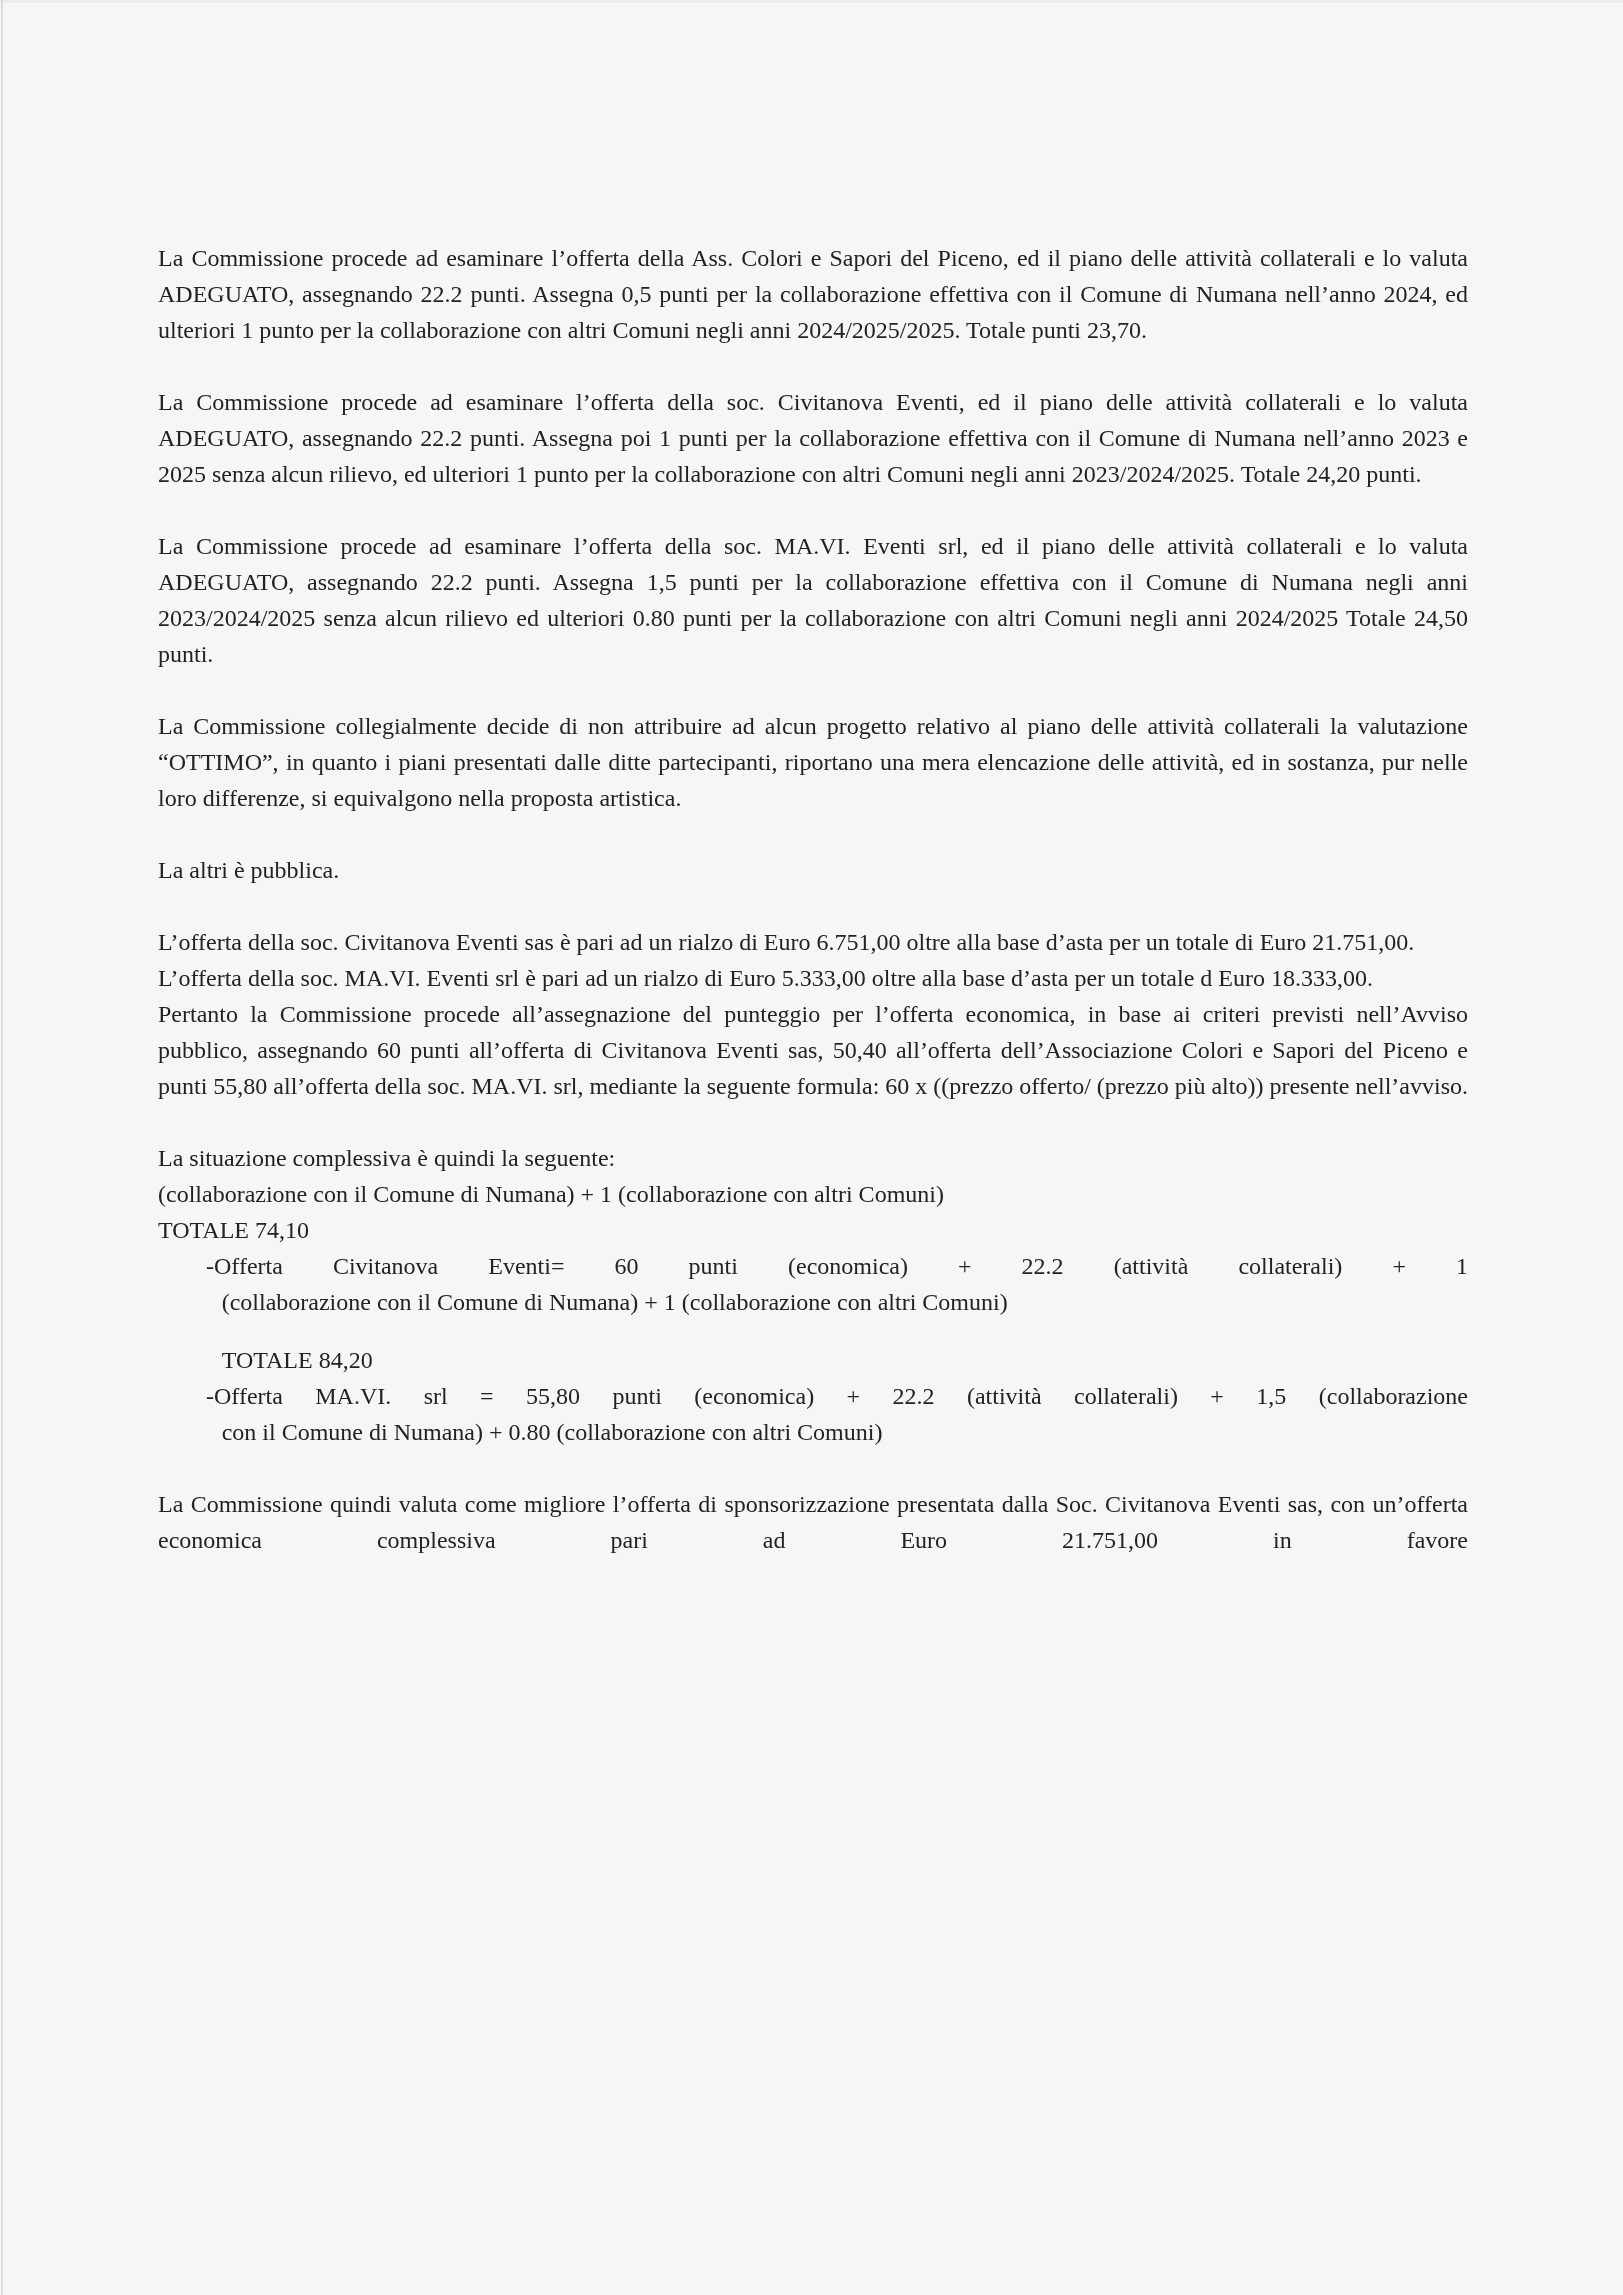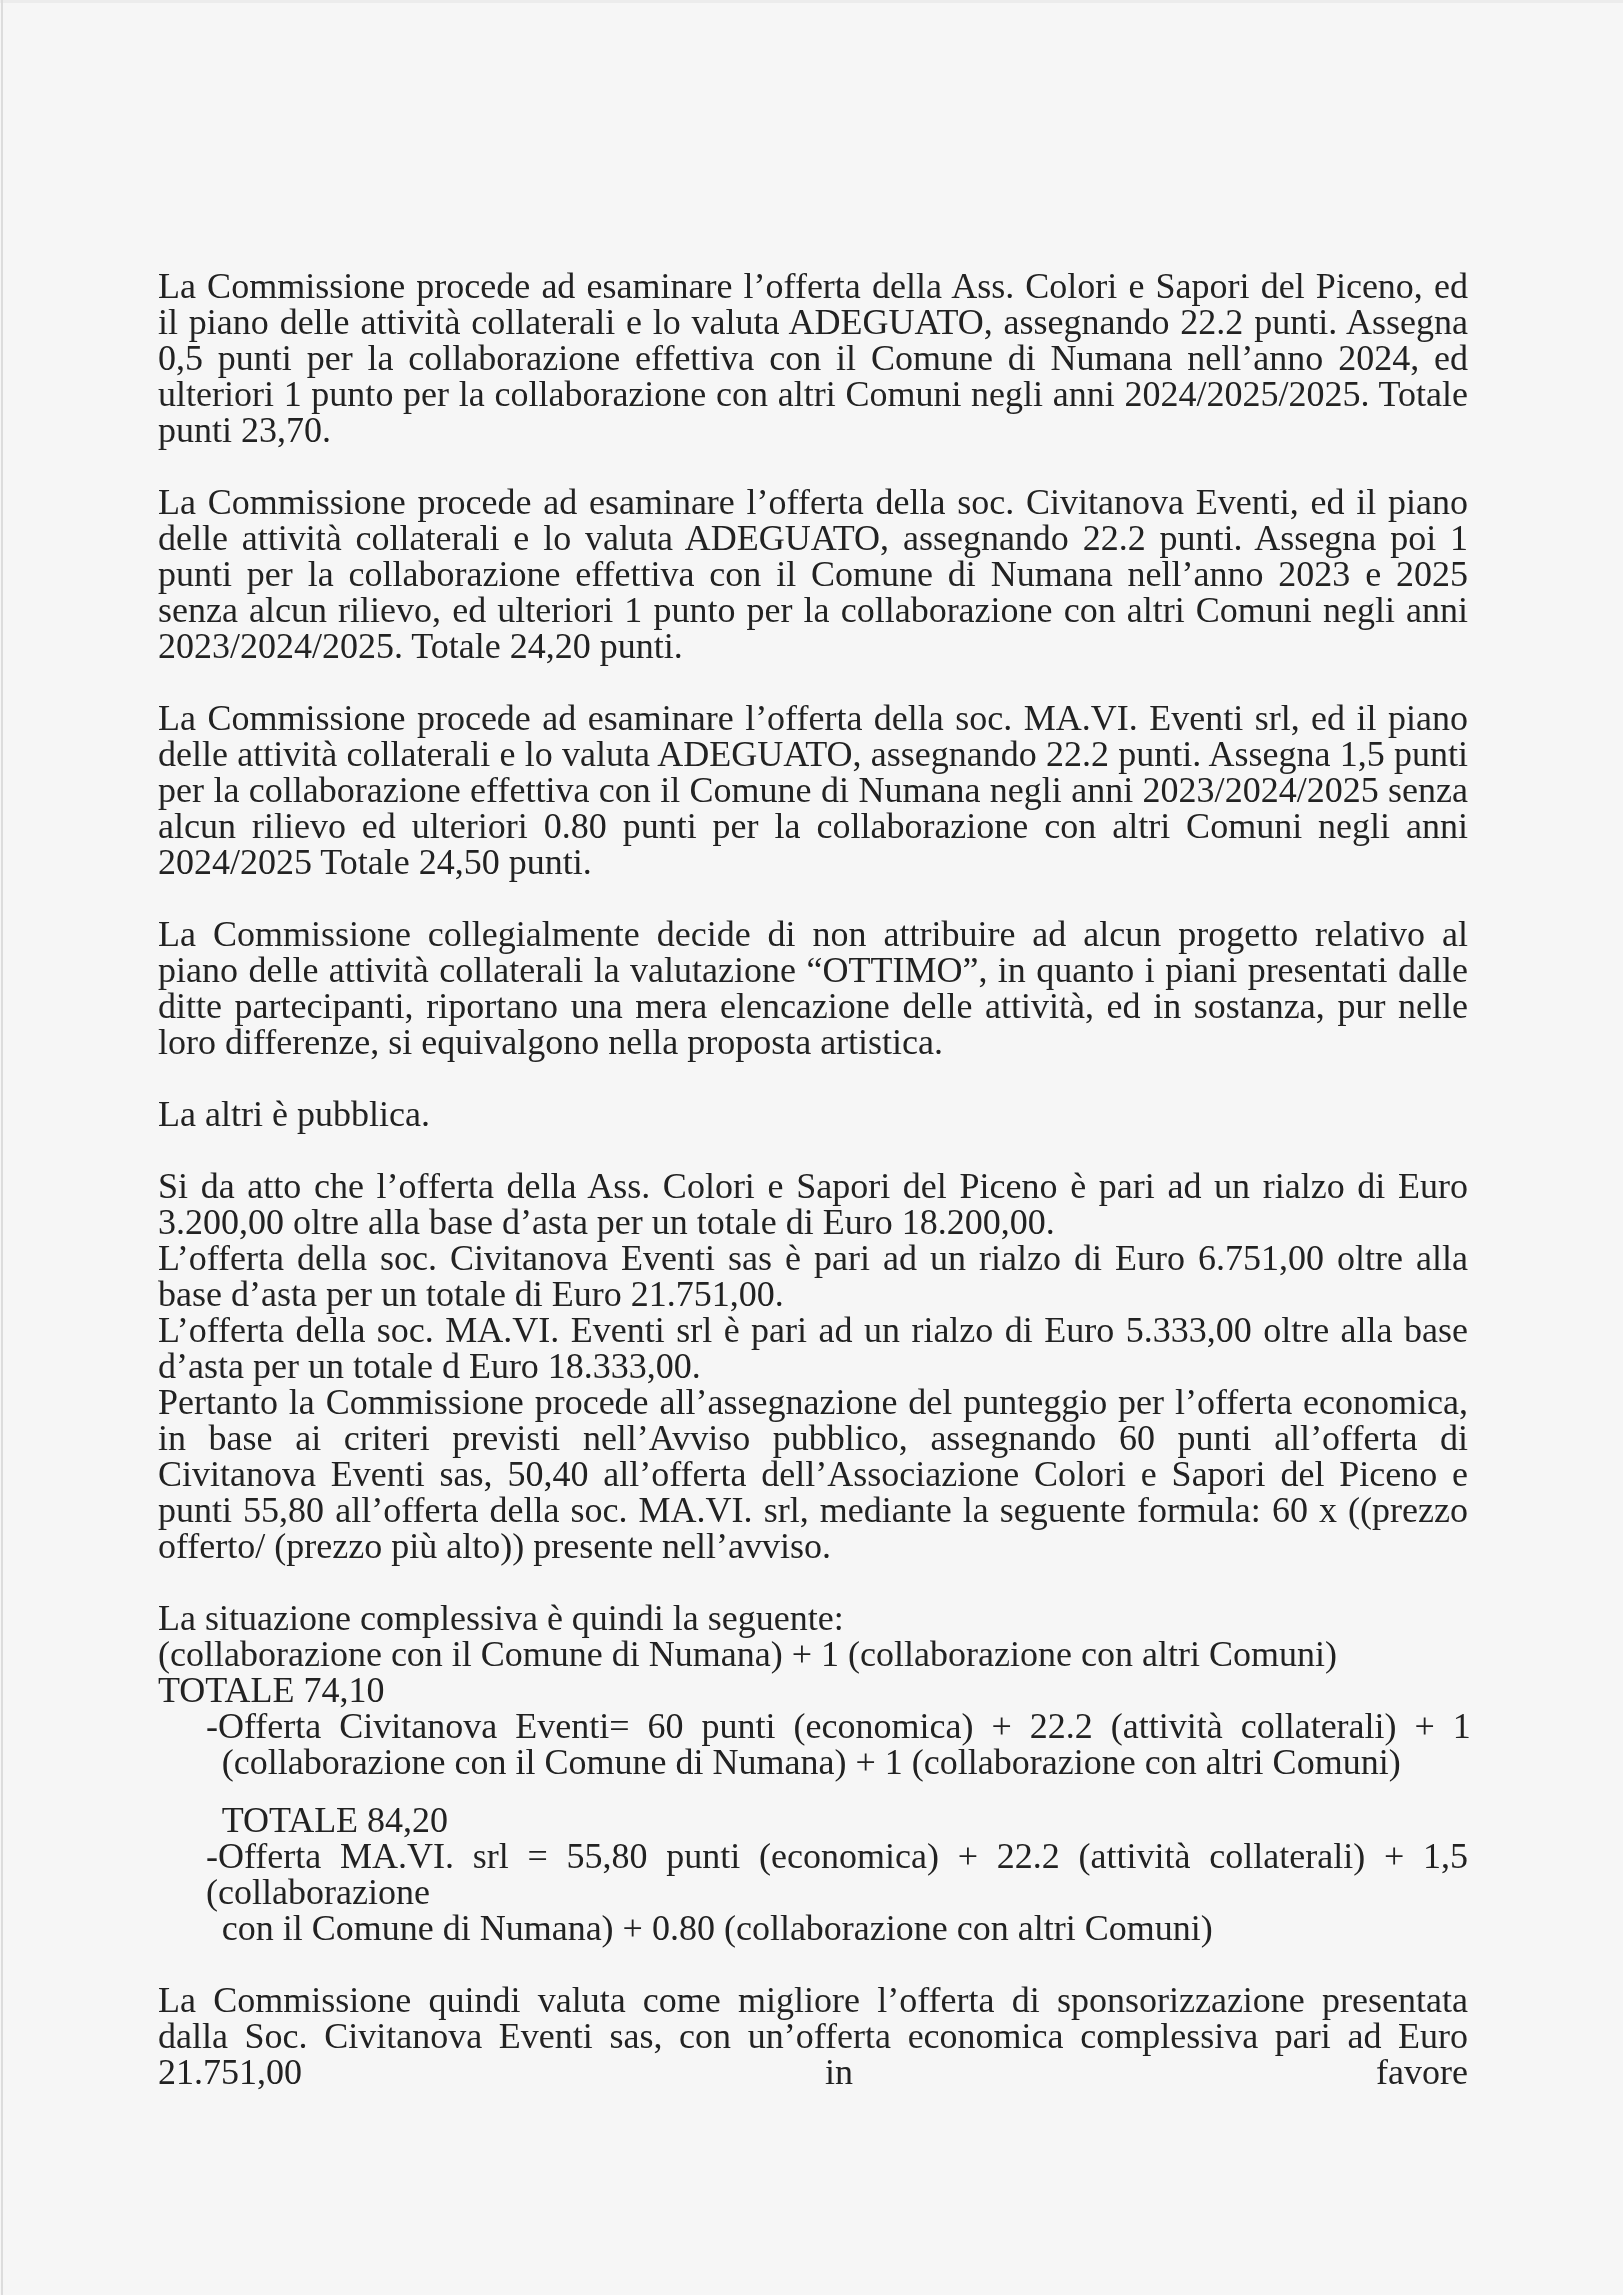--- a/index.html
+++ b/index.html
@@ -16,23 +16,23 @@
       position: absolute; left: 1.3px; top: 0; width: 1.3px; height: 2295px;
       background: #dcdcdc;
     }
     .top-edge {
       position: absolute; left: 0; top: 0; width: 1623px; height: 2.6px;
       background: #ececec;
     }
     .page {
       position: absolute;
       left: 158px;
-      top: 268px;
+      top: 240px;
       width: 1310px;
-      font-size: 36px;
+      font-size: 24px;
       line-height: 36px;
     }
     p {
       margin: 0;
       text-align: justify;
     }
     .gap { height: 36px; }
     .last-justify { text-align-last: justify; }
   </style>
 </head>
@@ -51,21 +51,20 @@
 
   <p>La Commissione procede ad esaminare l’offerta della soc. MA.VI. Eventi srl, ed il piano delle attività collaterali e lo valuta ADEGUATO, assegnando 22.2 punti. Assegna 1,5 punti per la collaborazione effettiva con il Comune di Numana negli anni 2023/2024/2025 senza alcun rilievo ed ulteriori 0.80 punti per la collaborazione con altri Comuni negli anni 2024/2025 Totale 24,50 punti.</p>
   <div class="gap"></div>
 
   <p>La Commissione collegialmente decide di non attribuire ad alcun progetto relativo al piano delle attività collaterali la valutazione “OTTIMO”, in quanto i piani presentati dalle ditte partecipanti, riportano una mera elencazione delle attività, ed in sostanza, pur nelle loro differenze, si equivalgono nella proposta artistica.</p>
   <div class="gap"></div>
 
   <p>La altri è pubblica.</p>
   <div class="gap"></div>
 
-  <p>Si da atto che l’offerta della Ass. Colori e Sapori del Piceno è pari ad un rialzo di Euro 3.200,00 oltre alla base d’asta  per un totale di Euro 18.200,00.</p>
   <p>L’offerta della soc. Civitanova Eventi sas è pari ad un rialzo di Euro 6.751,00 oltre alla base d’asta per un totale di Euro 21.751,00.</p>
   <p>L’offerta della soc. MA.VI. Eventi srl è pari ad un rialzo di Euro 5.333,00 oltre alla base d’asta per un totale d Euro 18.333,00.</p>
   <p>Pertanto la Commissione procede all’assegnazione del punteggio per l’offerta economica, in base ai criteri previsti nell’Avviso pubblico, assegnando 60 punti all’offerta di Civitanova Eventi sas, 50,40 all’offerta dell’Associazione Colori e Sapori del Piceno e punti 55,80 all’offerta della soc. MA.VI. srl, mediante la seguente formula: 60 x ((prezzo offerto/ (prezzo più alto)) presente nell’avviso.</p>
   <div class="gap"></div>
 
   <div>
     <p>La situazione complessiva è quindi la seguente:</p>
 
     <p>(collaborazione con il Comune di Numana) + 1 (collaborazione con altri Comuni)</p>
     <p>TOTALE 74,10</p>

